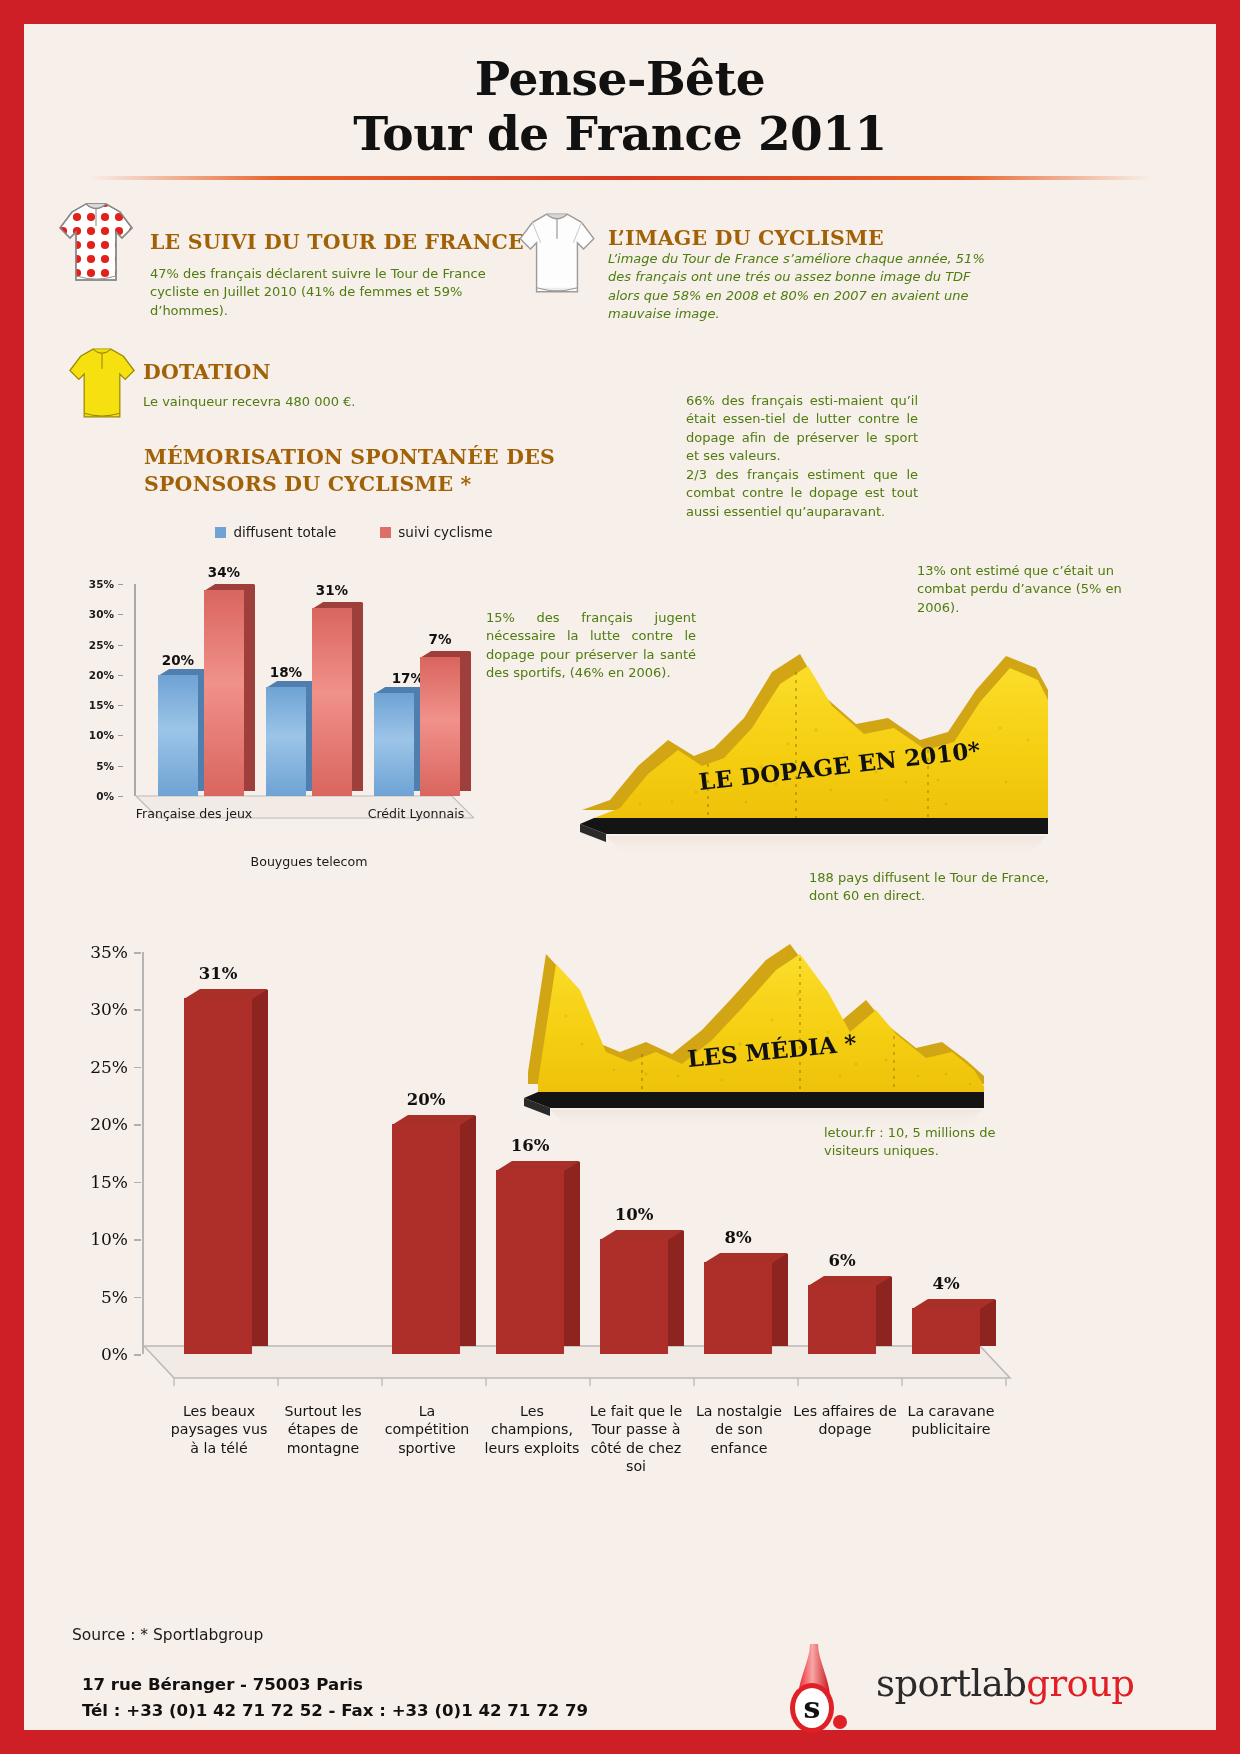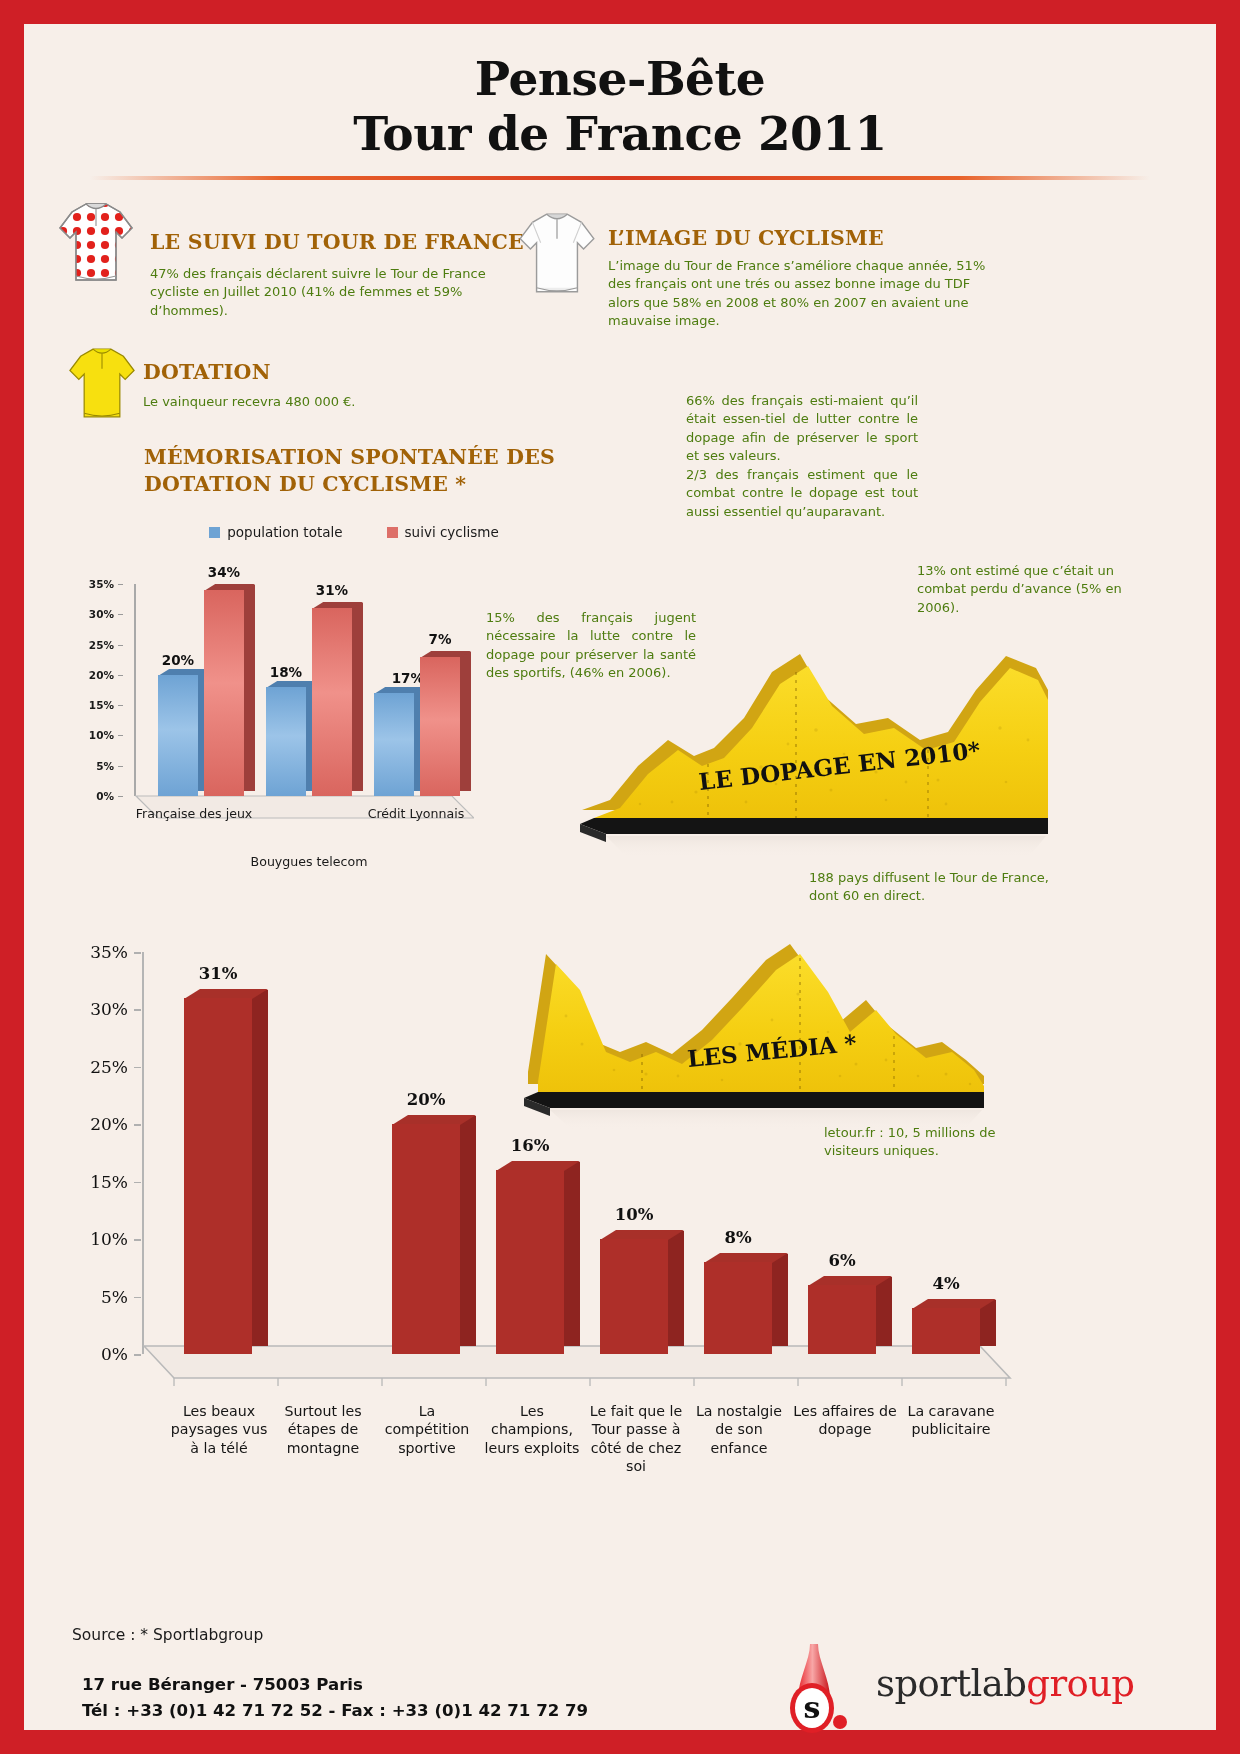--- a/index.html
+++ b/index.html
@@ -197,40 +197,40 @@
       <path d="M30 8 Q40 17 50 8" fill="#d7d7d7" stroke="#9b9b9b" stroke-width="1.3"></path>
       <line x1="40" y1="13" x2="40" y2="32" stroke="#9b9b9b" stroke-width="1.2"></line>
       <path d="M20 80 Q40 86 60 80" fill="#ededed" stroke="#9b9b9b" stroke-width="1.2"></path>
       <path d="M16 16 L24 36" fill="none" stroke="#cfcfcf" stroke-width="1.1"></path>
       <path d="M64 16 L56 36" fill="none" stroke="#cfcfcf" stroke-width="1.1"></path>
     </svg>
   </div>
 
   <div class="blk" style="left:584px; top:202px; width:390px;">
     <div class="sec-head">L’IMAGE DU CYCLISME</div>
-    <div class="body-text" style="margin-top:7px;">L’image du Tour de France s’améliore chaque année, 51% des français ont une trés ou assez bonne image  du TDF alors que 58%  en 2008 et 80% en 2007 en avaient une mauvaise image.</div>
+    <div class="body-text" style="margin-top:0;font-style:italic;">L’image du Tour de France s’améliore chaque année, 51% des français ont une trés ou assez bonne image  du TDF alors que 58%  en 2008 et 80% en 2007 en avaient une mauvaise image.</div>
   </div>
 
   <div class="blk" style="left:662px; top:368px; width:232px;">
     <div class="body-text just">66% des français esti-maient qu’il était essen-tiel de lutter contre le dopage afin de préserver le sport et ses valeurs.</div>
     <div class="body-text just">2/3 des français  estiment que le combat contre le dopage est tout aussi essentiel qu’auparavant.</div>
   </div>
 
   <div class="blk" style="left:893px; top:538px; width:220px;">
     <div class="body-text">13% ont estimé que c’était un combat perdu d’avance (5% en 2006).</div>
   </div>
 
   <div class="blk" style="left:120px; top:420px; width:430px;">
-    <div class="sec-head" style="font-size:20.5px; line-height:1.32;">MÉMORISATION SPONTANÉE DES DOTATION DU CYCLISME *</div>
+    <div class="sec-head" style="font-size:20.5px; line-height:1.32;">MÉMORISATION SPONTANÉE DES SPONSORS DU CYCLISME *</div>
   </div>
 
   <div class="legend" style="position:absolute; left:130px; top:500px; width:400px;">
     <div class="legend-item">
       <span class="swatch" style="background:#6ea3d4;"></span>
-      <span>population totale</span>
+      <span>diffusent totale</span>
     </div>
     <div class="legend-item">
       <span class="swatch" style="background:#dd6f68;"></span>
       <span>suivi cyclisme</span>
     </div>
   </div>
 
   <div class="c1-wrap">
 
     <div class="c1-axis-lbl" style="top:0px; left:0; width:42px;">35%</div>

